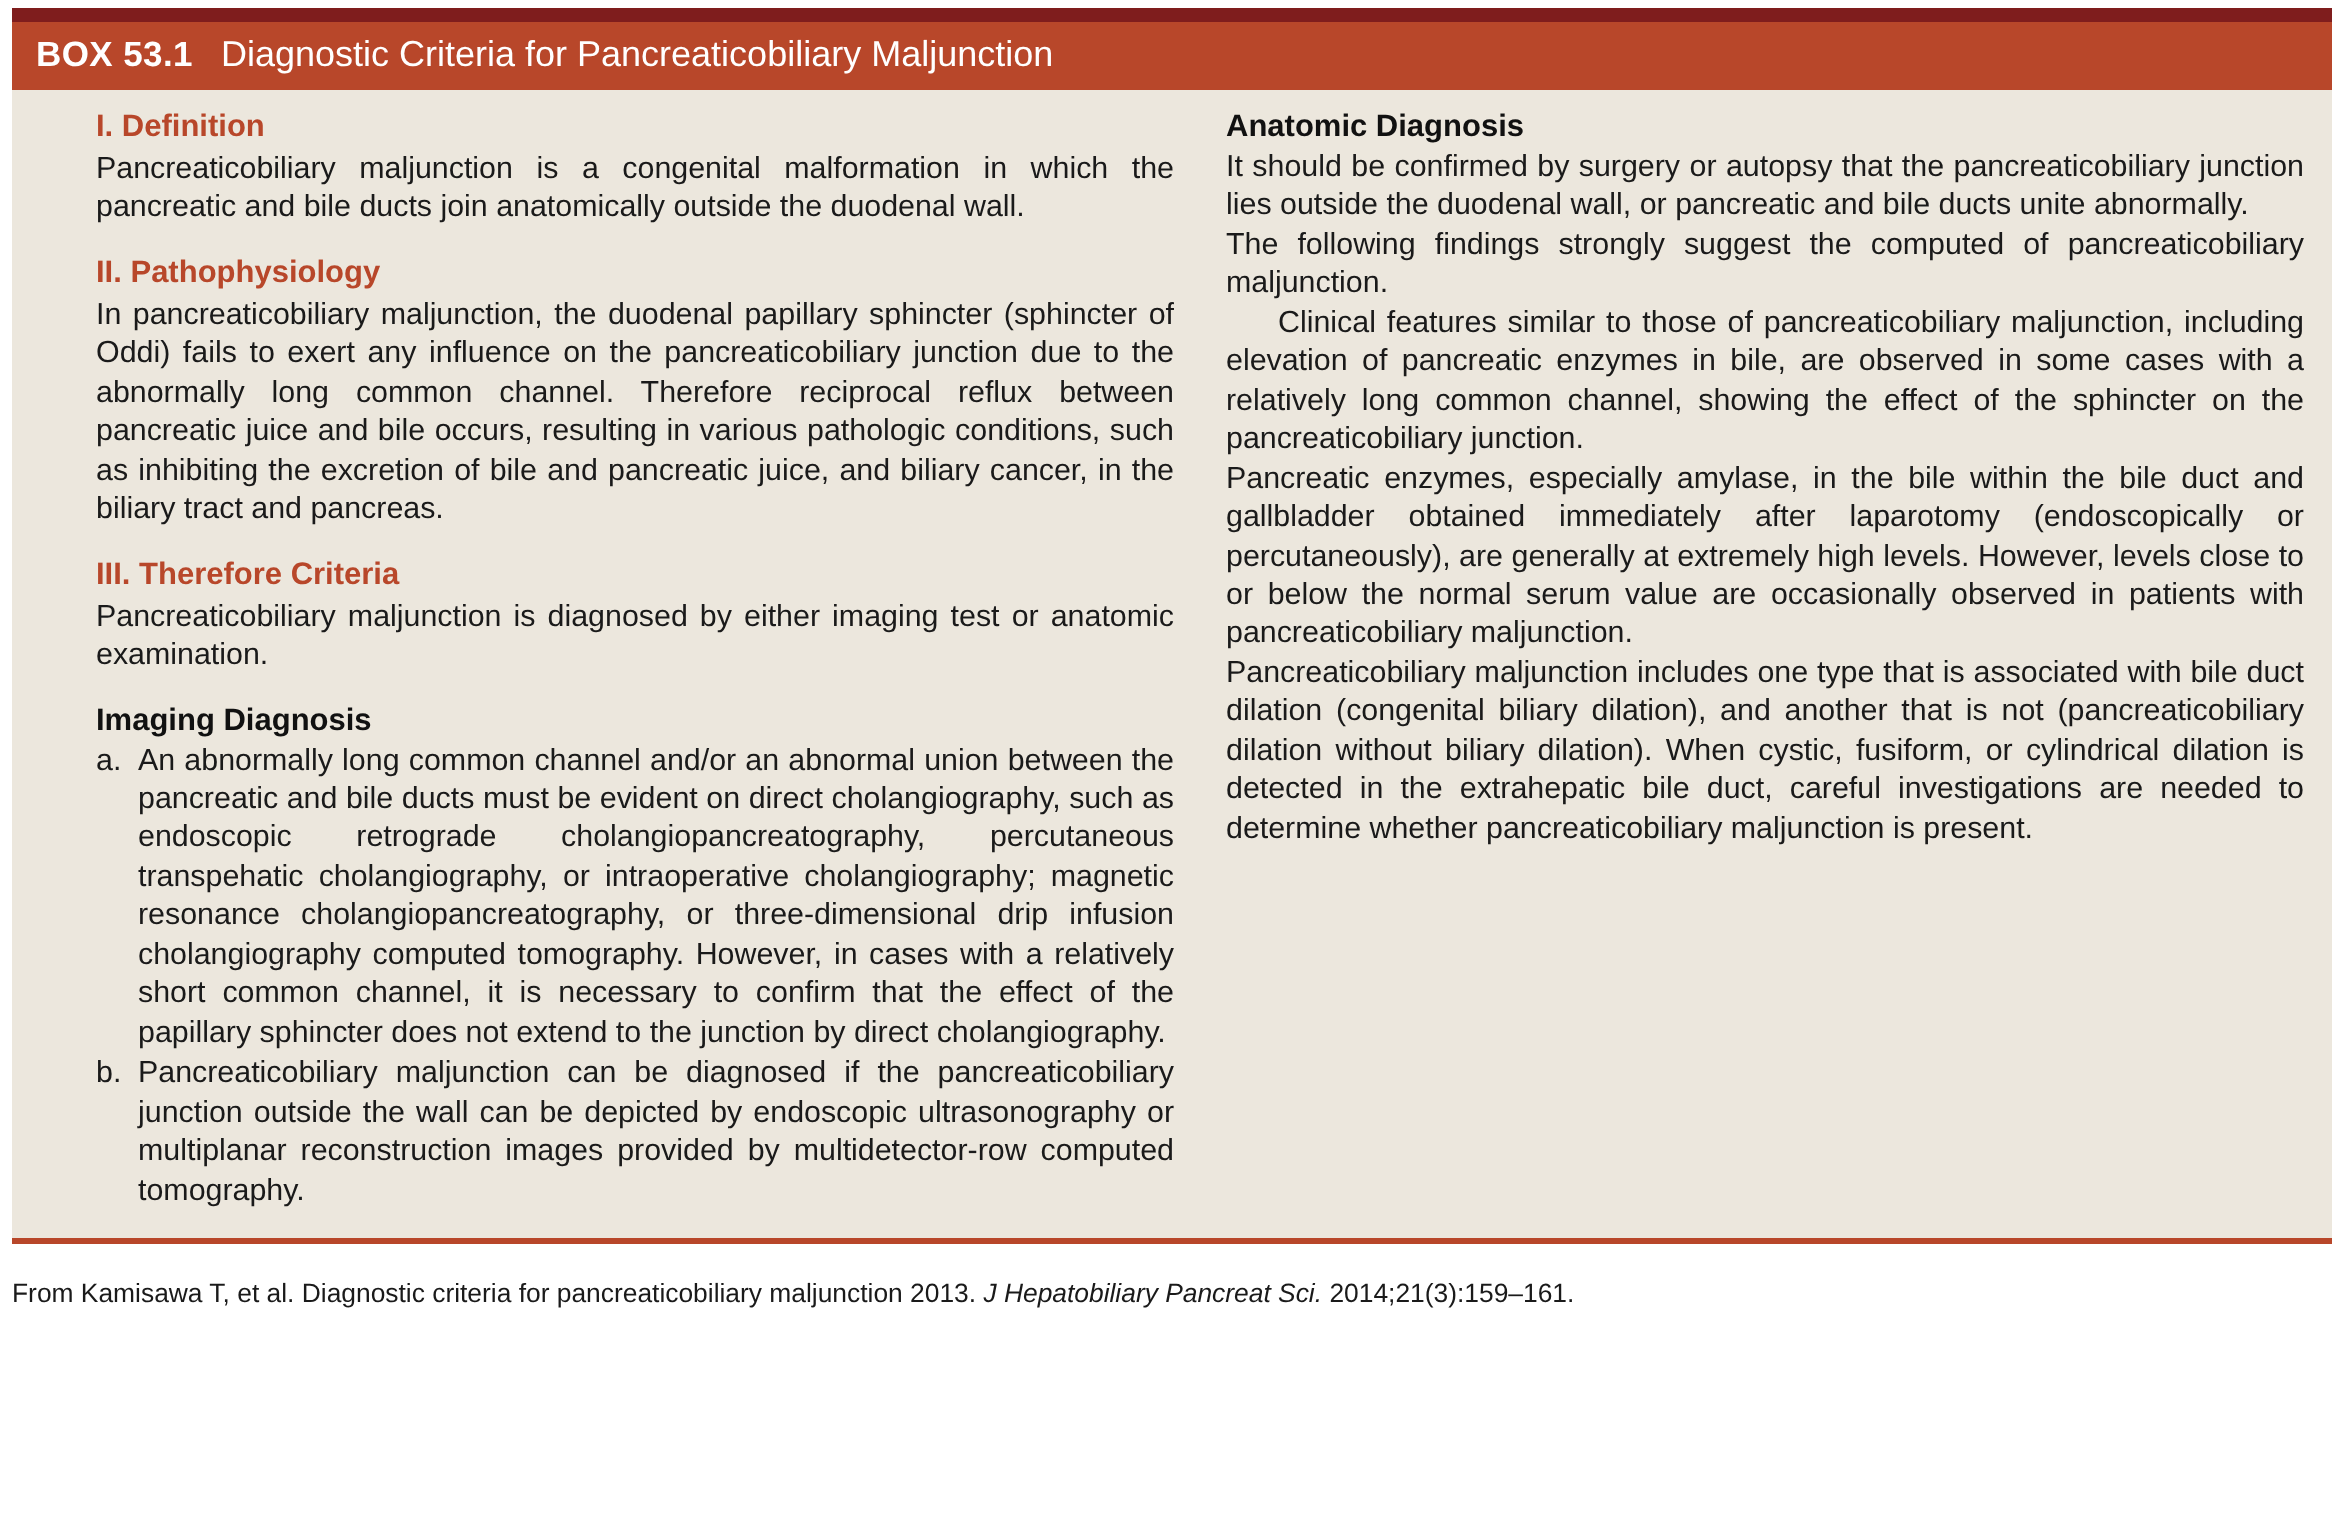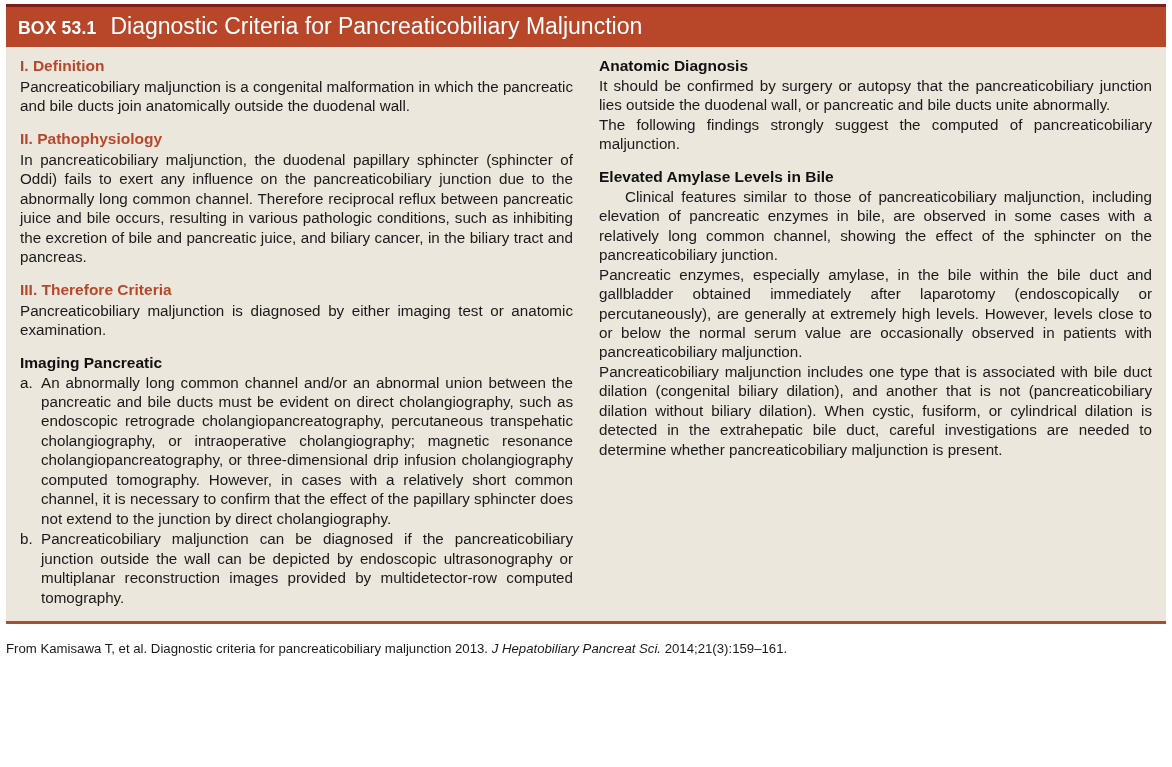--- a/index.html
+++ b/index.html
@@ -11,45 +11,46 @@
     width: 1172px;
     height: 767px;
     font-family: "Liberation Sans", sans-serif;
     color: #1a1a1a;
     overflow: hidden;
   }
   .box {
     width: 1160px;
     margin: 4px auto 0 auto;
     background: #ece7dd;
-    border-top: 3px solid #7f1d1d;
+    border-top: 7px solid #7f1d1d;
     box-sizing: border-box;
   }
   .box-header {
     background: #b8472a;
     color: #ffffff;
     padding: 6px 12px 7px 12px;
     display: flex;
     align-items: baseline;
     gap: 14px;
   }
   .box-number {
     font-size: 17.5px;
     font-weight: bold;
     letter-spacing: 0.2px;
   }
   .box-title {
-    font-size: 23px;
+    font-size: 18px;
     font-weight: normal;
   }
   .box-body {
     display: flex;
     padding: 10px 14px 14px 14px;
     gap: 26px;
     background: #ece7dd;
+    margin-left: 28px;
   }
   .col {
     width: 558px;
     box-sizing: border-box;
   }
   .sec-head {
     color: #b8472a;
     font-weight: bold;
     font-size: 15.5px;
     margin: 0 0 2px 0;
@@ -122,40 +123,39 @@
     <div class="col">
       <div class="sec-head">I. Definition</div>
       <p class="body">Pancreaticobiliary maljunction is a congenital malformation in which the pancreatic and bile ducts join anatomically outside the duodenal wall.</p>
 
       <div class="sec-head spaced">II. Pathophysiology</div>
       <p class="body">In pancreaticobiliary maljunction, the duodenal papillary sphincter (sphincter of Oddi) fails to exert any influence on the pancreaticobiliary junction due to the abnormally long common channel. Therefore reciprocal reflux between pancreatic juice and bile occurs, resulting in various pathologic conditions, such as inhibiting the excretion of bile and pancreatic juice, and biliary cancer, in the biliary tract and pancreas.</p>
 
       <div class="sec-head spaced">III. Therefore Criteria</div>
       <p class="body">Pancreaticobiliary maljunction is diagnosed by either imaging test or anatomic examination.</p>
 
-      <div class="sub-head">Imaging Pancreatic</div>
+      <div class="sub-head">Imaging Diagnosis</div>
       <ul class="list">
         <li>
           <span class="marker">a.</span>
           <span class="txt">An abnormally long common channel and/or an abnormal union between the pancreatic and bile ducts must be evident on direct cholangiography, such as endoscopic retrograde cholangiopancreatography, percutaneous transpehatic cholangiography, or intraoperative cholangiography; magnetic resonance cholangiopancreatography, or three-dimensional drip infusion cholangiography computed tomography. However, in cases with a relatively short common channel, it is necessary to confirm that the effect of the papillary sphincter does not extend to the junction by direct cholangiography.</span>
         </li>
         <li>
           <span class="marker">b.</span>
           <span class="txt">Pancreaticobiliary maljunction can be diagnosed if the pancreaticobiliary junction outside the wall can be depicted by endoscopic ultrasonography or multiplanar reconstruction images provided by multidetector-row computed tomography.</span>
         </li>
       </ul>
     </div>
 
     <div class="col">
       <div class="sub-head tight" style="margin-top:0">Anatomic Diagnosis</div>
       <p class="body">It should be confirmed by surgery or autopsy that the pancreaticobiliary junction lies outside the duodenal wall, or pancreatic and bile ducts unite abnormally.</p>
 
       <p class="body">The following findings strongly suggest the computed of pancreaticobiliary maljunction.</p>
 
-      <div class="sub-head">Elevated Amylase Levels in Bile</div>
       <p class="body indent">Clinical features similar to those of pancreaticobiliary maljunction, including elevation of pancreatic enzymes in bile, are observed in some cases with a relatively long common channel, showing the effect of the sphincter on the pancreaticobiliary junction.</p>
       <p class="body">Pancreatic enzymes, especially amylase, in the bile within the bile duct and gallbladder obtained immediately after laparotomy (endoscopically or percutaneously), are generally at extremely high levels. However, levels close to or below the normal serum value are occasionally observed in patients with pancreaticobiliary maljunction.</p>
 
       <p class="body">Pancreaticobiliary maljunction includes one type that is associated with bile duct dilation (congenital biliary dilation), and another that is not (pancreaticobiliary dilation without biliary dilation). When cystic, fusiform, or cylindrical dilation is detected in the extrahepatic bile duct, careful investigations are needed to determine whether pancreaticobiliary maljunction is present.</p>
     </div>
 
   </div>
 </div>
 
 <div class="box-rule"></div>

